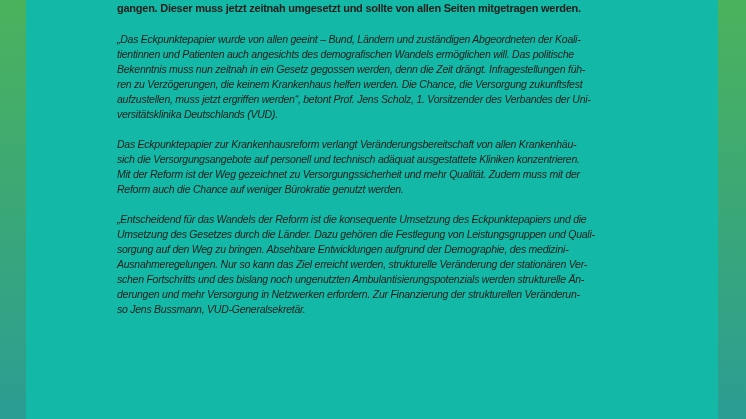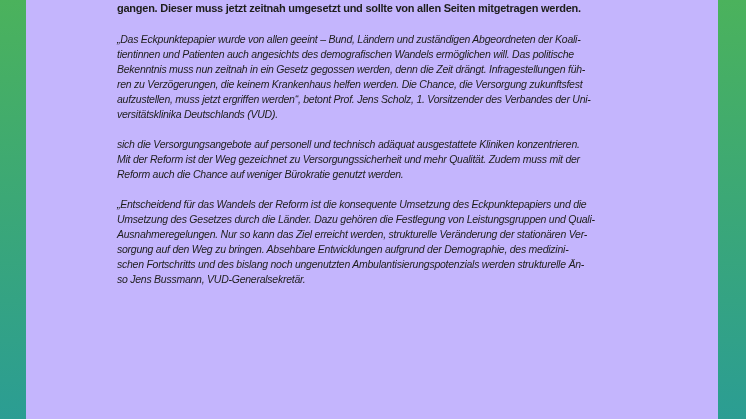--- a/index.html
+++ b/index.html
@@ -44,43 +44,45 @@
     font-size: 10.5px;
     letter-spacing: -0.25px;
     line-height: 15px;
     white-space: nowrap;
     font-style: italic;
   }
 </style>
 </head>
 <body>
 
-<div class="page" style="background: #c4b5fd;">
+<div class="page" style="background: #14b8a6;">
   <div class="accent-bar left" style="background: linear-gradient(rgb(75, 178, 92) 0%, rgb(43, 157, 147) 100%);"></div>
   <div class="accent-bar right" style="background: linear-gradient(rgb(75, 178, 92) 0%, rgb(43, 157, 147) 100%);"></div>
 
   <div class="content" style="color: rgb(29, 29, 27);">
     <div class="lead-line">gangen. Dieser muss jetzt zeitnah umgesetzt und sollte von allen Seiten mitgetragen werden.</div>
     <div id="paragraphs">
         <div class="paragraph">
           <div class="text-line">„Das Eckpunktepapier wurde von allen geeint – Bund, Ländern und zuständigen Abgeordneten der Koali-</div>
           <div class="text-line">tientinnen und Patienten auch angesichts des demografischen Wandels ermöglichen will. Das politische</div>
           <div class="text-line">Bekenntnis muss nun zeitnah in ein Gesetz gegossen werden, denn die Zeit drängt. Infragestellungen füh-</div>
           <div class="text-line">ren zu Verzögerungen, die keinem Krankenhaus helfen werden. Die Chance, die Versorgung zukunftsfest</div>
           <div class="text-line">aufzustellen, muss jetzt ergriffen werden“, betont Prof. Jens Scholz, 1. Vorsitzender des Verbandes der Uni-</div>
           <div class="text-line">versitätsklinika Deutschlands (VUD).</div>
         </div>
         <div class="paragraph">
+          <div class="text-line">Das Eckpunktepapier zur Krankenhausreform verlangt Veränderungsbereitschaft von allen Krankenhäu-</div>
           <div class="text-line">sich die Versorgungsangebote auf personell und technisch adäquat ausgestattete Kliniken konzentrieren.</div>
           <div class="text-line">Mit der Reform ist der Weg gezeichnet zu Versorgungssicherheit und mehr Qualität. Zudem muss mit der</div>
           <div class="text-line">Reform auch die Chance auf weniger Bürokratie genutzt werden.</div>
         </div>
         <div class="paragraph">
           <div class="text-line">„Entscheidend für das Wandels der Reform ist die konsequente Umsetzung des Eckpunktepapiers und die</div>
           <div class="text-line">Umsetzung des Gesetzes durch die Länder. Dazu gehören die Festlegung von Leistungsgruppen und Quali-</div>
+          <div class="text-line">sorgung auf den Weg zu bringen. Absehbare Entwicklungen aufgrund der Demographie, des medizini-</div>
           <div class="text-line">Ausnahmeregelungen. Nur so kann das Ziel erreicht werden, strukturelle Veränderung der stationären Ver-</div>
-          <div class="text-line">sorgung auf den Weg zu bringen. Absehbare Entwicklungen aufgrund der Demographie, des medizini-</div>
           <div class="text-line">schen Fortschritts und des bislang noch ungenutzten Ambulantisierungspotenzials werden strukturelle Än-</div>
+          <div class="text-line">derungen und mehr Versorgung in Netzwerken erfordern. Zur Finanzierung der strukturellen Veränderun-</div>
           <div class="text-line">so Jens Bussmann, VUD-Generalsekretär.</div>
         </div>
       </div>
   </div>
 </div>
 
 </body></html>

